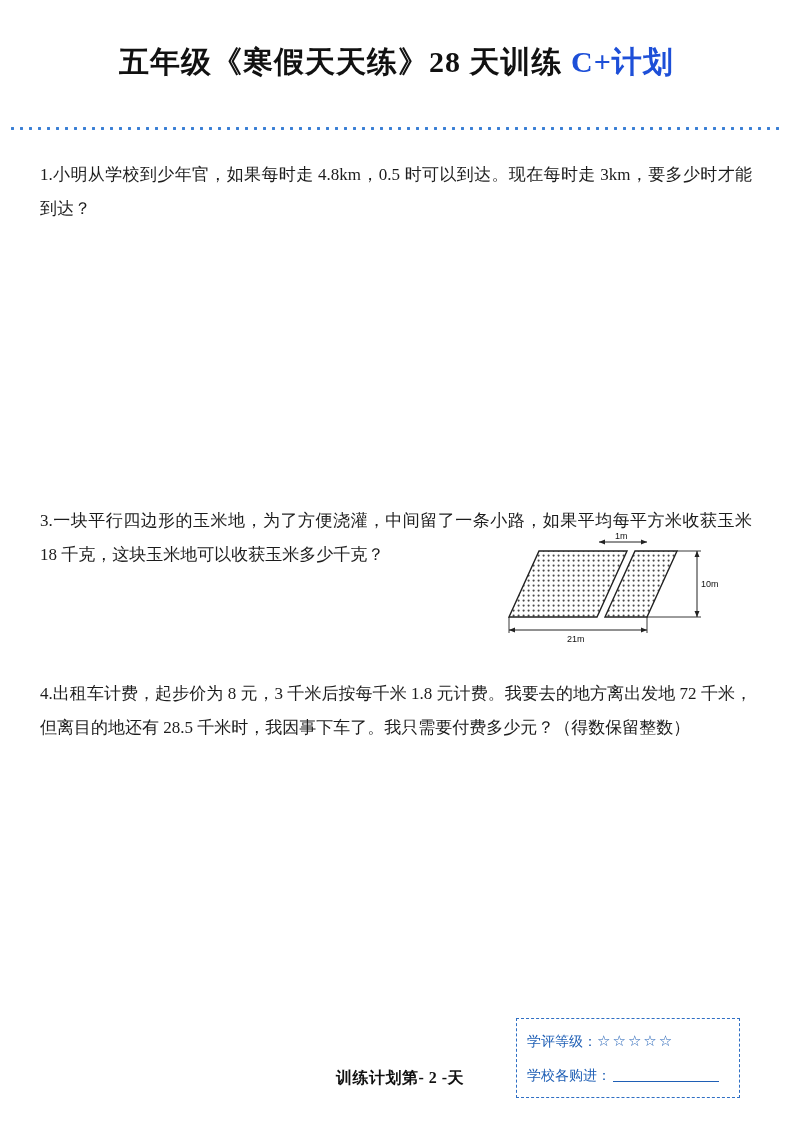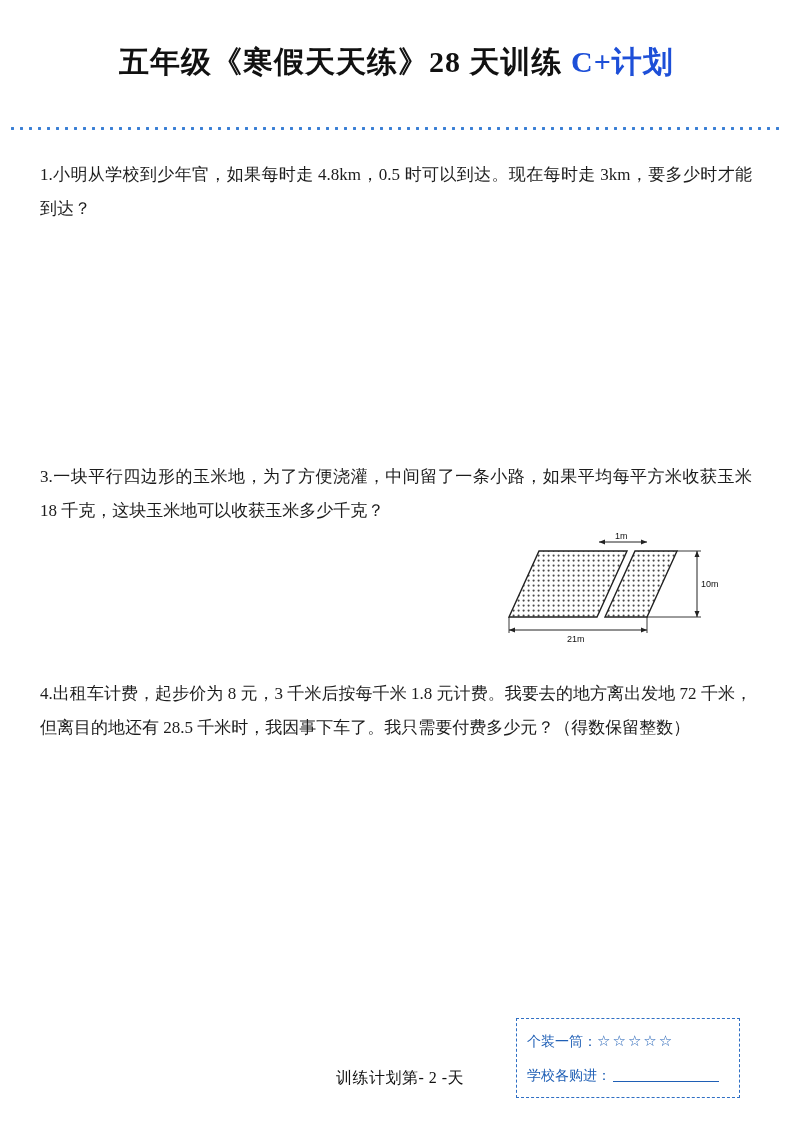--- a/index.html
+++ b/index.html
@@ -63,21 +63,21 @@
     left: 40px;
     width: 712px;
     font-size: 17px;
     line-height: 34px;
     color: #1c1c1c;
     font-family: "Liberation Serif", serif;
     text-align: justify;
   }
   #q1 { top: 158px; }
   #q2 { top: 327px; }
-  #q3 { top: 460px; }
+  #q3 { top: 504px; }
   #q4 { top: 677px; }
   #q5 { top: 934px; }
 
   
   .figure {
     position: absolute;
     left: 487px;
     top: 529px;
     width: 250px;
     height: 116px;
@@ -85,21 +85,21 @@
   .figure svg { display: block; }
 
   
   .footer-label {
     position: absolute;
     left: 300px;
     top: 1068px;
     width: 200px;
     text-align: center;
     font-size: 16px;
-    font-weight: normal;
+    font-weight: bold;
     letter-spacing: 0.5px;
     color: #111;
     font-family: "Liberation Serif", serif;
   }
   .sign-box {
     position: absolute;
     left: 516px;
     top: 1018px;
     width: 224px;
     height: 80px;
@@ -176,20 +176,20 @@
       <text x="80" y="113" font-family="Liberation Sans, sans-serif" font-size="9" fill="#111">21m</text>
     </svg>
   </div>
 
   <div class="q" id="q4">4.出租车计费，起步价为 8 元，3 千米后按每千米 1.8 元计费。我要去的地方离出发地 72 千米，但离目的地还有 28.5 千米时，我因事下车了。我只需要付费多少元？（得数保留整数）</div>
 
   <div class="footer-label">训练计划第- 2 -天</div>
 
   <div class="sign-box">
     <div class="sign-row r1">
-      <span>个装一筒：</span><span class="stars">☆☆☆☆☆</span>
+      <span>学评等级：</span><span class="stars">☆☆☆☆☆</span>
     </div>
     <div class="sign-row r2">
       <span>学校各购进：</span><span class="sign-line"></span>
     </div>
   </div>
 
 </div>
 
 </body></html>

